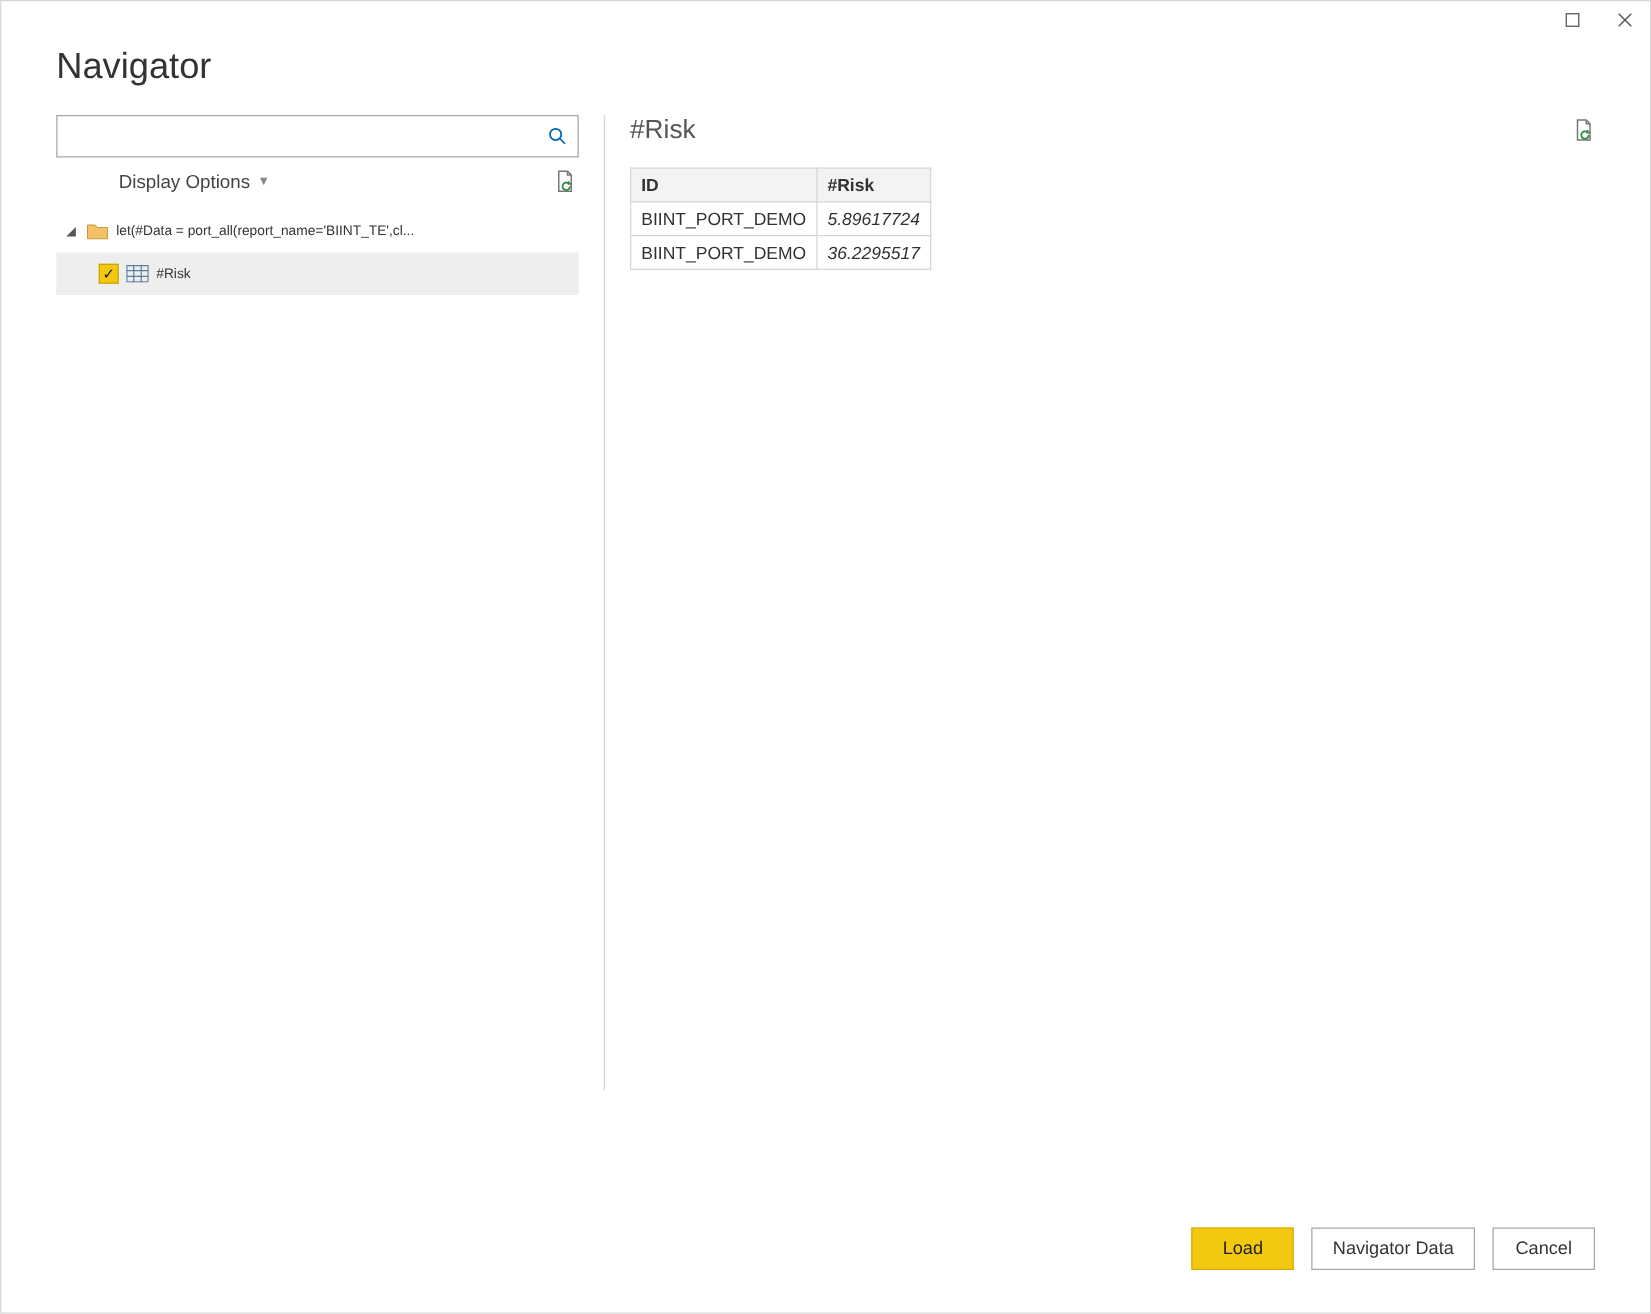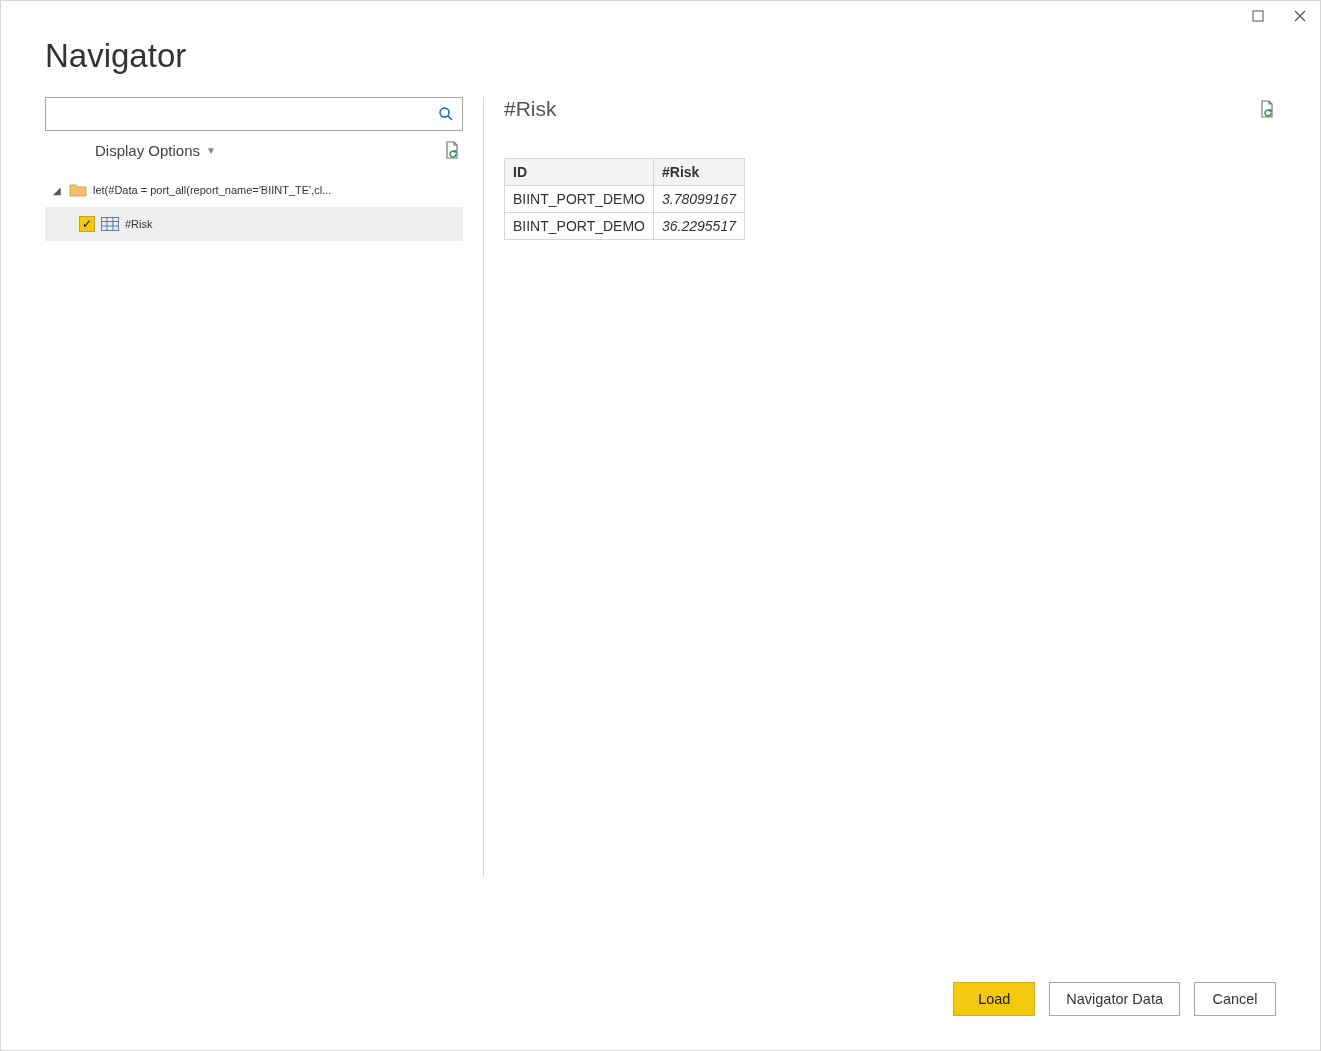--- a/index.html
+++ b/index.html
@@ -32,21 +32,21 @@
     display: flex; align-items: center; justify-content: center;
     color: #666;
     cursor: pointer;
   }
   .tb-btn svg { width: 12px; height: 12px; }
 
   .header {
     padding: 6px 44px 22px 44px;
   }
   .header h1 {
-    font-size: 33px;
+    font-size: 29px;
     font-weight: 300;
     color: #333;
   }
 
   .body {
     flex: 1;
     display: flex;
     padding: 0 44px 0 44px;
     min-height: 0;
   }
@@ -147,21 +147,20 @@
   }
   .right-head h2 {
     font-size: 21px;
     font-weight: 300;
     color: #555;
   }
   .preview-table {
     border-collapse: collapse;
     font-size: 14px;
     width: 230px;
-    margin-top: 19px;
   }
   .preview-table th, .preview-table td {
     border: 1px solid #d6d6d6;
     padding: 5px 8px;
     text-align: left;
   }
   .preview-table th {
     background: #f3f3f3;
     font-weight: 600;
     color: #333;
@@ -293,21 +292,21 @@
       <table class="preview-table">
         <thead>
           <tr>
             <th>ID</th>
             <th>#Risk</th>
           </tr>
         </thead>
         <tbody>
           <tr>
             <td>BIINT_PORT_DEMO</td>
-            <td class="num">3.78099167</td>
+            <td class="num">5.89617724</td>
           </tr>
           <tr>
             <td>BIINT_PORT_DEMO</td>
             <td class="num">36.2295517</td>
           </tr>
         </tbody>
       </table>
     </div>
 
   </div>

